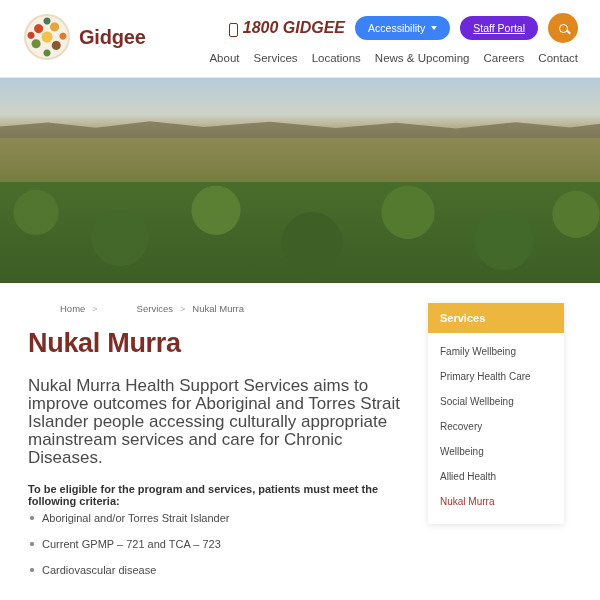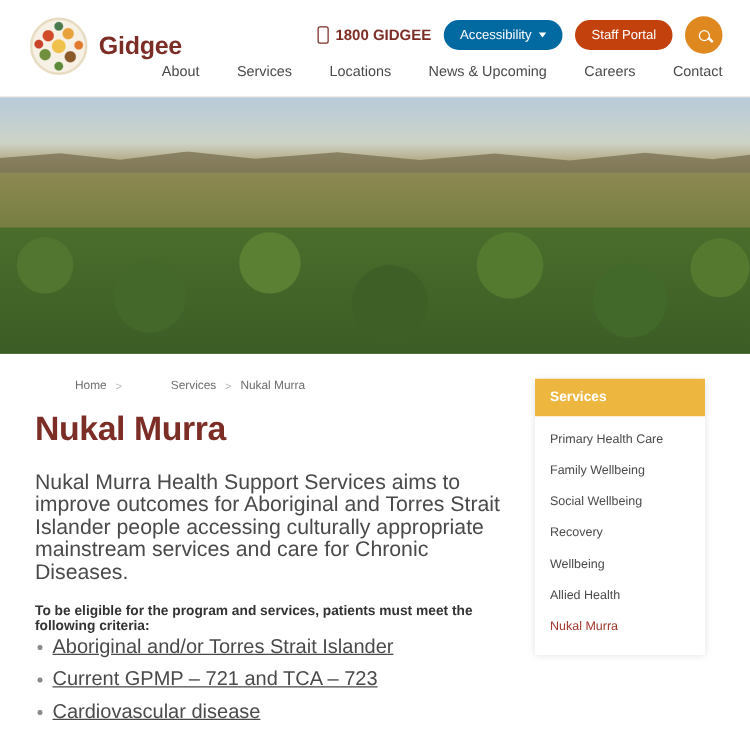--- a/index.html
+++ b/index.html
@@ -56,48 +56,49 @@
   .header-top-right {
     position: absolute;
     right: 22px;
     top: 13px;
     display: flex;
     align-items: center;
     gap: 10px;
   }
   .phone {
     display: flex;
-    align-items: flex-start;
+    align-items: flex-end;
     gap: 5px;
     color: #7b2d26;
-    font-size: 12px;
+    font-size: 16px;
     font-weight: bold;
     white-space: nowrap;
+    font-style: italic;
   }
   .phone-icon {
     width: 9px;
     height: 14px;
     border: 1.5px solid #7b2d26;
     border-radius: 2px;
   }
   .pill {
     border-radius: 14px;
     font-size: 10.5px;
     color: #ffffff;
     padding: 6px 13px;
     display: flex;
     align-items: center;
     gap: 6px;
     white-space: nowrap;
     border: none;
     cursor: pointer;
     font-family: "Liberation Sans", sans-serif;
   }
-  .pill-accessibility { background: #0369a1; }
-  .pill-staff { background: #c2410c; }
+  .pill-accessibility { background: #3b82f6; }
+  .pill-staff { background: #6d28d9; text-decoration: underline; }
   .caret {
     width: 0; height: 0;
     border-left: 3.5px solid transparent;
     border-right: 3.5px solid transparent;
     border-top: 4px solid #ffffff;
     display: inline-block;
   }
   .search-btn {
     width: 30px; height: 30px;
     border-radius: 50%;
@@ -120,21 +121,21 @@
     background: #ffffff;
     transform: rotate(45deg);
     right: -4px; bottom: -1px;
   }
 
   .nav {
     position: absolute;
     right: 22px;
     top: 52px;
     display: flex;
-    gap: 30px;
+    gap: 14px;
   }
   .nav a {
     color: #4a4a4a;
     font-size: 11.5px;
     text-decoration: none;
     white-space: nowrap;
   }
 
   
   .hero {
@@ -217,25 +218,24 @@
   .criteria-lead {
     font-size: 11px;
     font-weight: bold;
     color: #333333;
     margin-bottom: 3px;
   }
   ul.criteria { list-style: none; }
   ul.criteria li {
     position: relative;
     padding-left: 14px;
-    font-size: 16px;
+    font-size: 11px;
     line-height: 16px;
     color: #4a4a4a;
     margin-bottom: 10px;
-    text-decoration: underline;
   }
   ul.criteria li::before {
     content: "";
     position: absolute;
     left: 2px; top: 6px;
     width: 3.5px; height: 3.5px;
     border-radius: 50%;
     background: #8a8a8a;
   }
 
@@ -332,26 +332,26 @@
       <li>Current GPMP – 721 and TCA – 723</li>
       <li>Cardiovascular disease</li>
 
     </ul>
   </div>
 
   <div class="sidebar">
     <div class="sidebar-head">Services</div>
     <ul>
       <li>
+          <a href="#">Family Wellbeing</a>
+        </li>
+      <li>
           <a href="#">Primary Health Care</a>
         </li>
       <li>
-          <a href="#">Family Wellbeing</a>
-        </li>
-      <li>
           <a href="#">Social Wellbeing</a>
         </li>
       <li>
           <a href="#">Recovery</a>
         </li>
       <li>
           <a href="#">Wellbeing</a>
         </li>
       <li>
           <a href="#">Allied Health</a>

